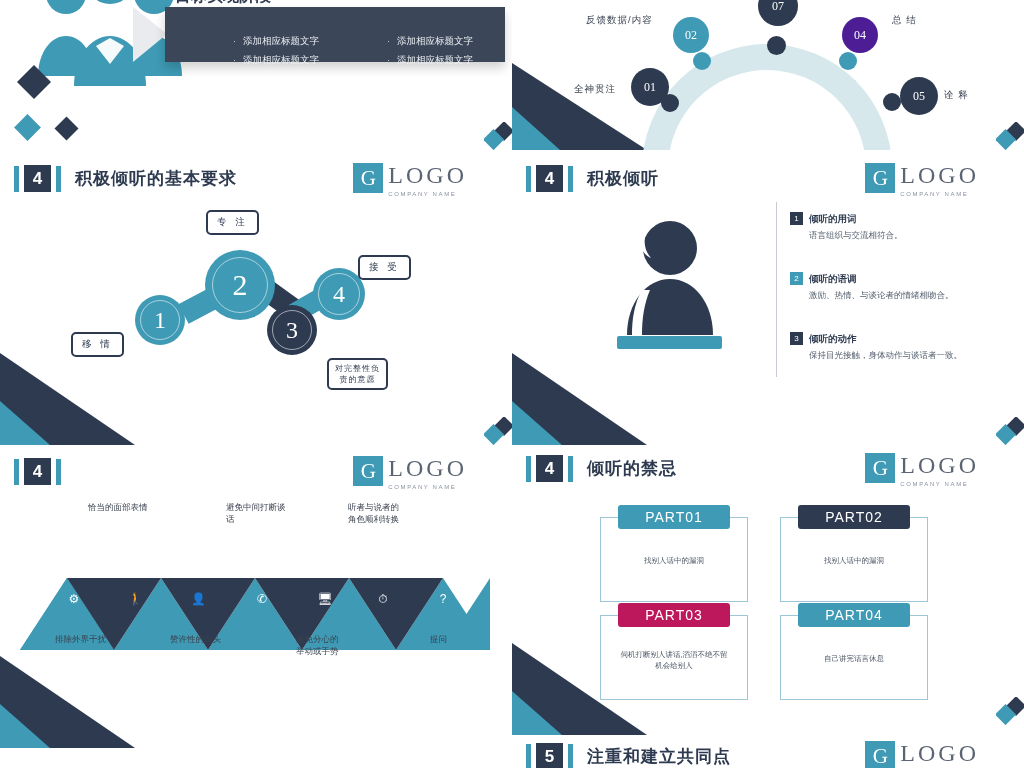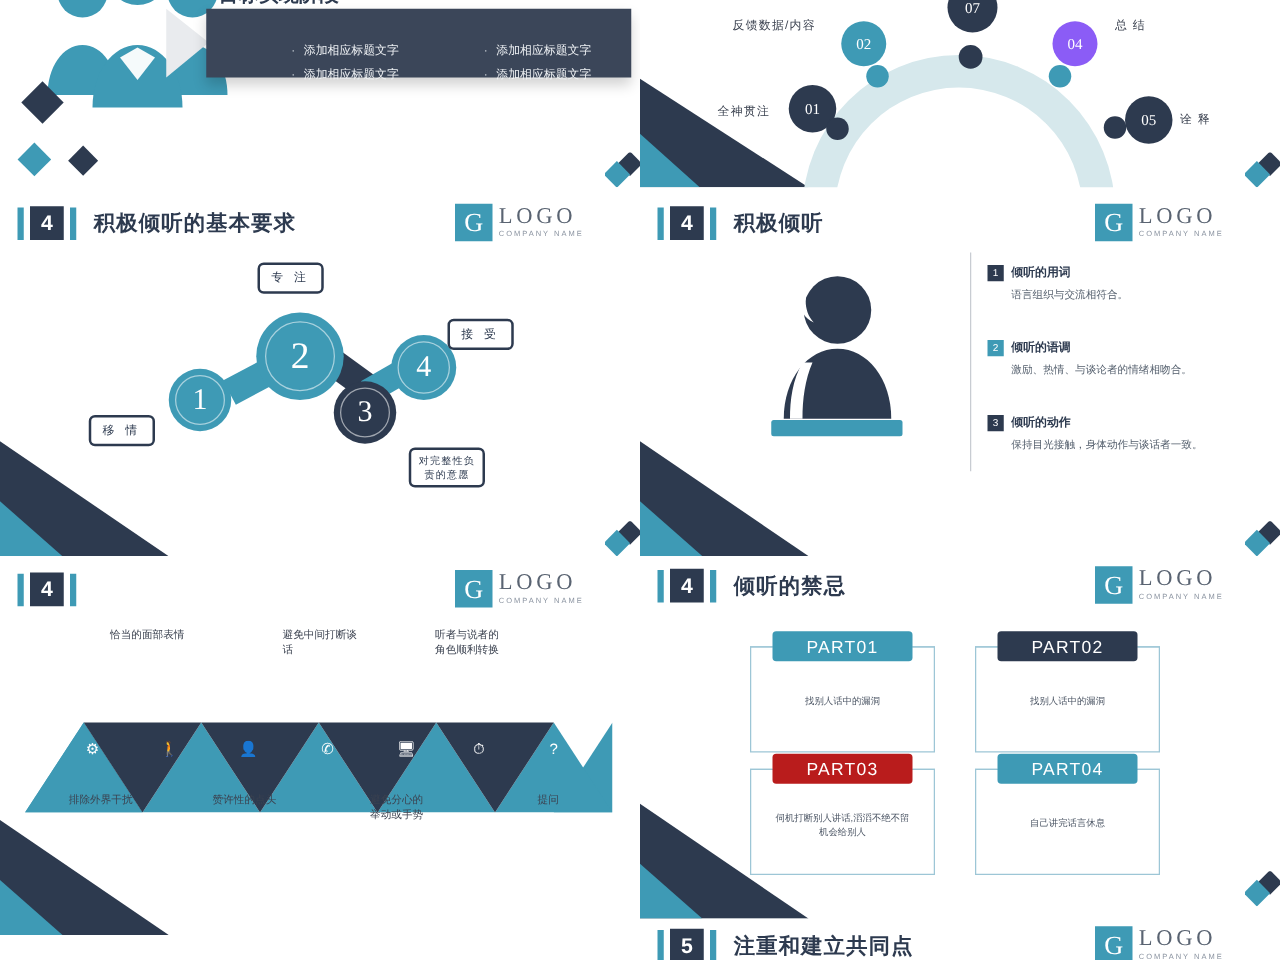--- a/index.html
+++ b/index.html
@@ -19,21 +19,21 @@
   }
   .shead .stitle{
     margin-left:9px;font-size:17px;font-weight:bold;color:#2d3a4f;letter-spacing:1px;
   }
   .logo{position:absolute;display:flex;align-items:flex-start;gap:5px;}
   .logo .lg-sq{
     width:30px;height:30px;background:#3e9ab5;color:#fff;font-size:21px;
     display:flex;align-items:center;justify-content:center;font-family:"Liberation Serif",serif;
   }
   .logo .lg-txt{display:flex;flex-direction:column;line-height:1;}
-  .logo .lg-main{font-size:18px;color:#5a6472;letter-spacing:3px;font-family:"Liberation Serif",serif;}
+  .logo .lg-main{font-size:24px;color:#5a6472;letter-spacing:3px;font-family:"Liberation Serif",serif;}
   .logo .lg-sub{font-size:6px;color:#8a93a0;letter-spacing:1.6px;margin-top:4px;}
   .deco-diamond{position:absolute;transform:rotate(45deg);}
 
   
   #slide1{left:0;top:0;width:512px;height:150px;}
   .people{position:absolute;left:30px;top:-42px;width:160px;height:140px;}
   .banner{
     position:absolute;left:165px;top:7px;width:340px;height:55px;background:#3b4659;
     box-shadow:0 6px 10px rgba(0,0,0,.18);
   }
@@ -171,21 +171,21 @@
     <span>02</span>
   </div>
   <div class="dot" style="left:181px;top:52px;width:18px;height:18px;background:#3e9ab5;"></div>
   <div class="arclabel" style="left:74px;top:14px;">反馈数据/内容</div>
 
   <div class="bub" style="left:246px;top:-14px;width:40px;height:40px;background:#2d3a4f;">
     <span>07</span>
   </div>
   <div class="dot" style="left:255px;top:36px;width:19px;height:19px;background:#2d3a4f;"></div>
 
-  <div class="bub" style="left:330px;top:17px;width:36px;height:36px;background:#8b5cf6;">
+  <div class="bub" style="left:330px;top:17px;width:36px;height:36px;background:#4c1d95;">
     <span>04</span>
   </div>
   <div class="dot" style="left:327px;top:52px;width:18px;height:18px;background:#3e9ab5;"></div>
   <div class="arclabel" style="left:380px;top:14px;">总 结</div>
 
   <div class="bub" style="left:388px;top:77px;width:38px;height:38px;background:#2d3a4f;">
     <span>05</span>
   </div>
   <div class="dot" style="left:371px;top:93px;width:18px;height:18px;background:#2d3a4f;"></div>
   <div class="arclabel" style="left:432px;top:89px;">诠 释</div>
@@ -382,21 +382,21 @@
     <div class="stub" style="left:0;width:18px;"></div>
     <div class="stub" style="right:0;width:18px;"></div>
     <div class="tag" style="background:#2d3a4f;">PART02</div>
     <div class="body" style="white-space:pre-line;">找别人话中的漏洞</div>
   </div>
 
   <div class="pcard" style="left:88px;top:170px;">
     <div class="frame"></div>
     <div class="stub" style="left:0;width:18px;"></div>
     <div class="stub" style="right:0;width:18px;"></div>
-    <div class="tag" style="background:#b91c1c;">PART03</div>
+    <div class="tag" style="background:#be185d;">PART03</div>
     <div class="body" style="white-space:pre-line;top:34px;">伺机打断别人讲话,滔滔不绝不留
 机会给别人</div>
   </div>
 
   <div class="pcard" style="left:268px;top:170px;">
     <div class="frame"></div>
     <div class="stub" style="left:0;width:18px;"></div>
     <div class="stub" style="right:0;width:18px;"></div>
     <div class="tag" style="background:#3e9ab5;">PART04</div>
     <div class="body" style="white-space:pre-line;">自己讲完话言休息</div>

